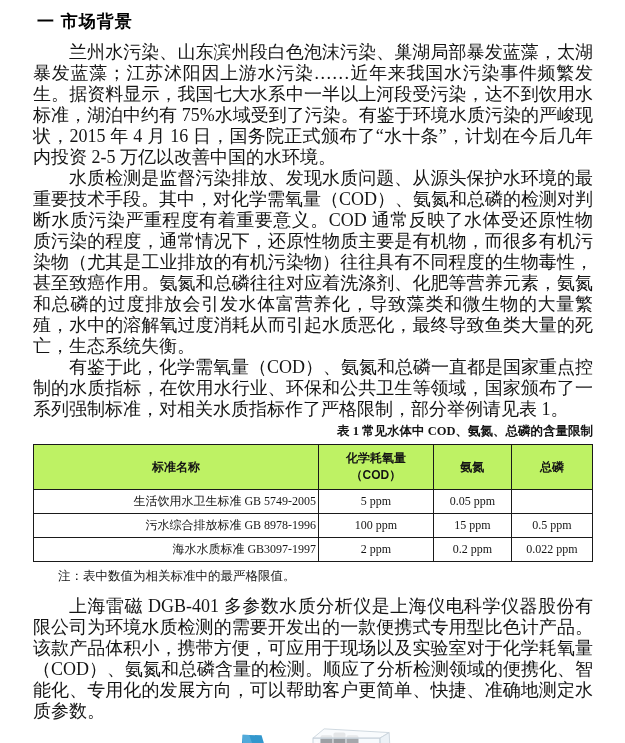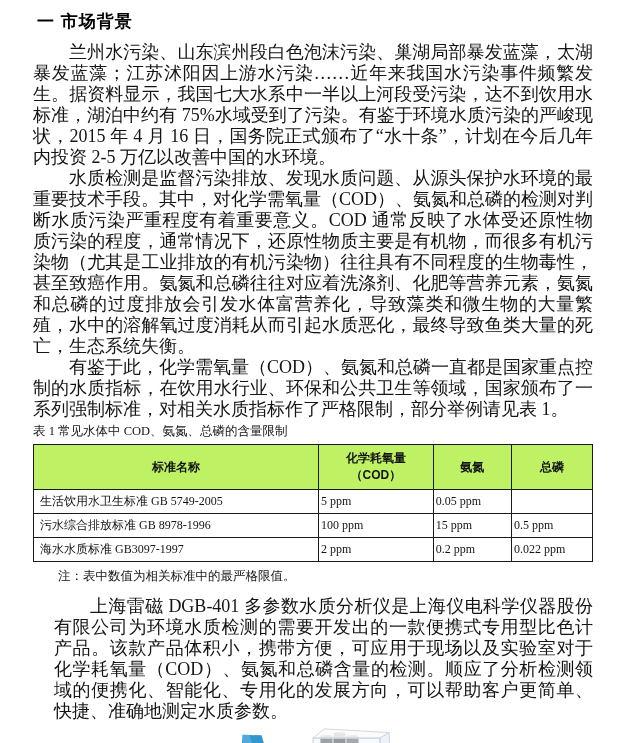--- a/index.html
+++ b/index.html
@@ -11,33 +11,33 @@
   }
   .heading {
     font-family:"Liberation Sans","DejaVu Sans",sans-serif;
     font-size:17px; font-weight:bold; color:#000;
     margin:2px 0 9px 4px; letter-spacing:1px;
   }
   p.body {
     margin:0; font-size:18px; line-height:21px;
     text-align:justify; text-indent:2em; word-break:break-all;
   }
-  p.body.after-table { margin-top:10px;margin-left:21px; }
-  .table-caption { text-align:left; font-size:12.5px; margin:3px 0 4px; }
+  p.body.after-table { margin-top:10px; }
+  .table-caption { text-align:right; font-size:12.5px; margin:3px 0 4px;font-weight:bold; }
   table.limits { width:100%; border-collapse:collapse; table-layout:fixed; }
   table.limits th, table.limits td { border:1px solid #1a1a1a; overflow:hidden; }
   table.limits th {
     font-family:"Liberation Sans","DejaVu Sans",sans-serif;
     font-size:12px; font-weight:bold; padding:5px 2px; text-align:center;
   }
   table.limits td {
-    font-size:12px; padding:3px 2px; height:16px; 
+    font-size:12px; padding:3px 2px; height:16px; text-align:center;
     font-family:"Liberation Serif","DejaVu Serif",serif;
   }
-  table.limits td.std { text-align:left; padding-left:6px; }
+  table.limits td.std { text-align:right; padding-left:6px; }
   .note { margin:5px 0 0; font-size:12.5px; line-height:19px; text-indent:2em;font-family:Liberation Serif, serif; }
   figure.product { margin:5px 0 0; text-align:center; }
   figure.product svg { display:block; margin:0 auto; }
 </style>
 </head>
 <body>
 
 <div class="page">
 
   <h1 class="heading">一 市场背景</h1>

